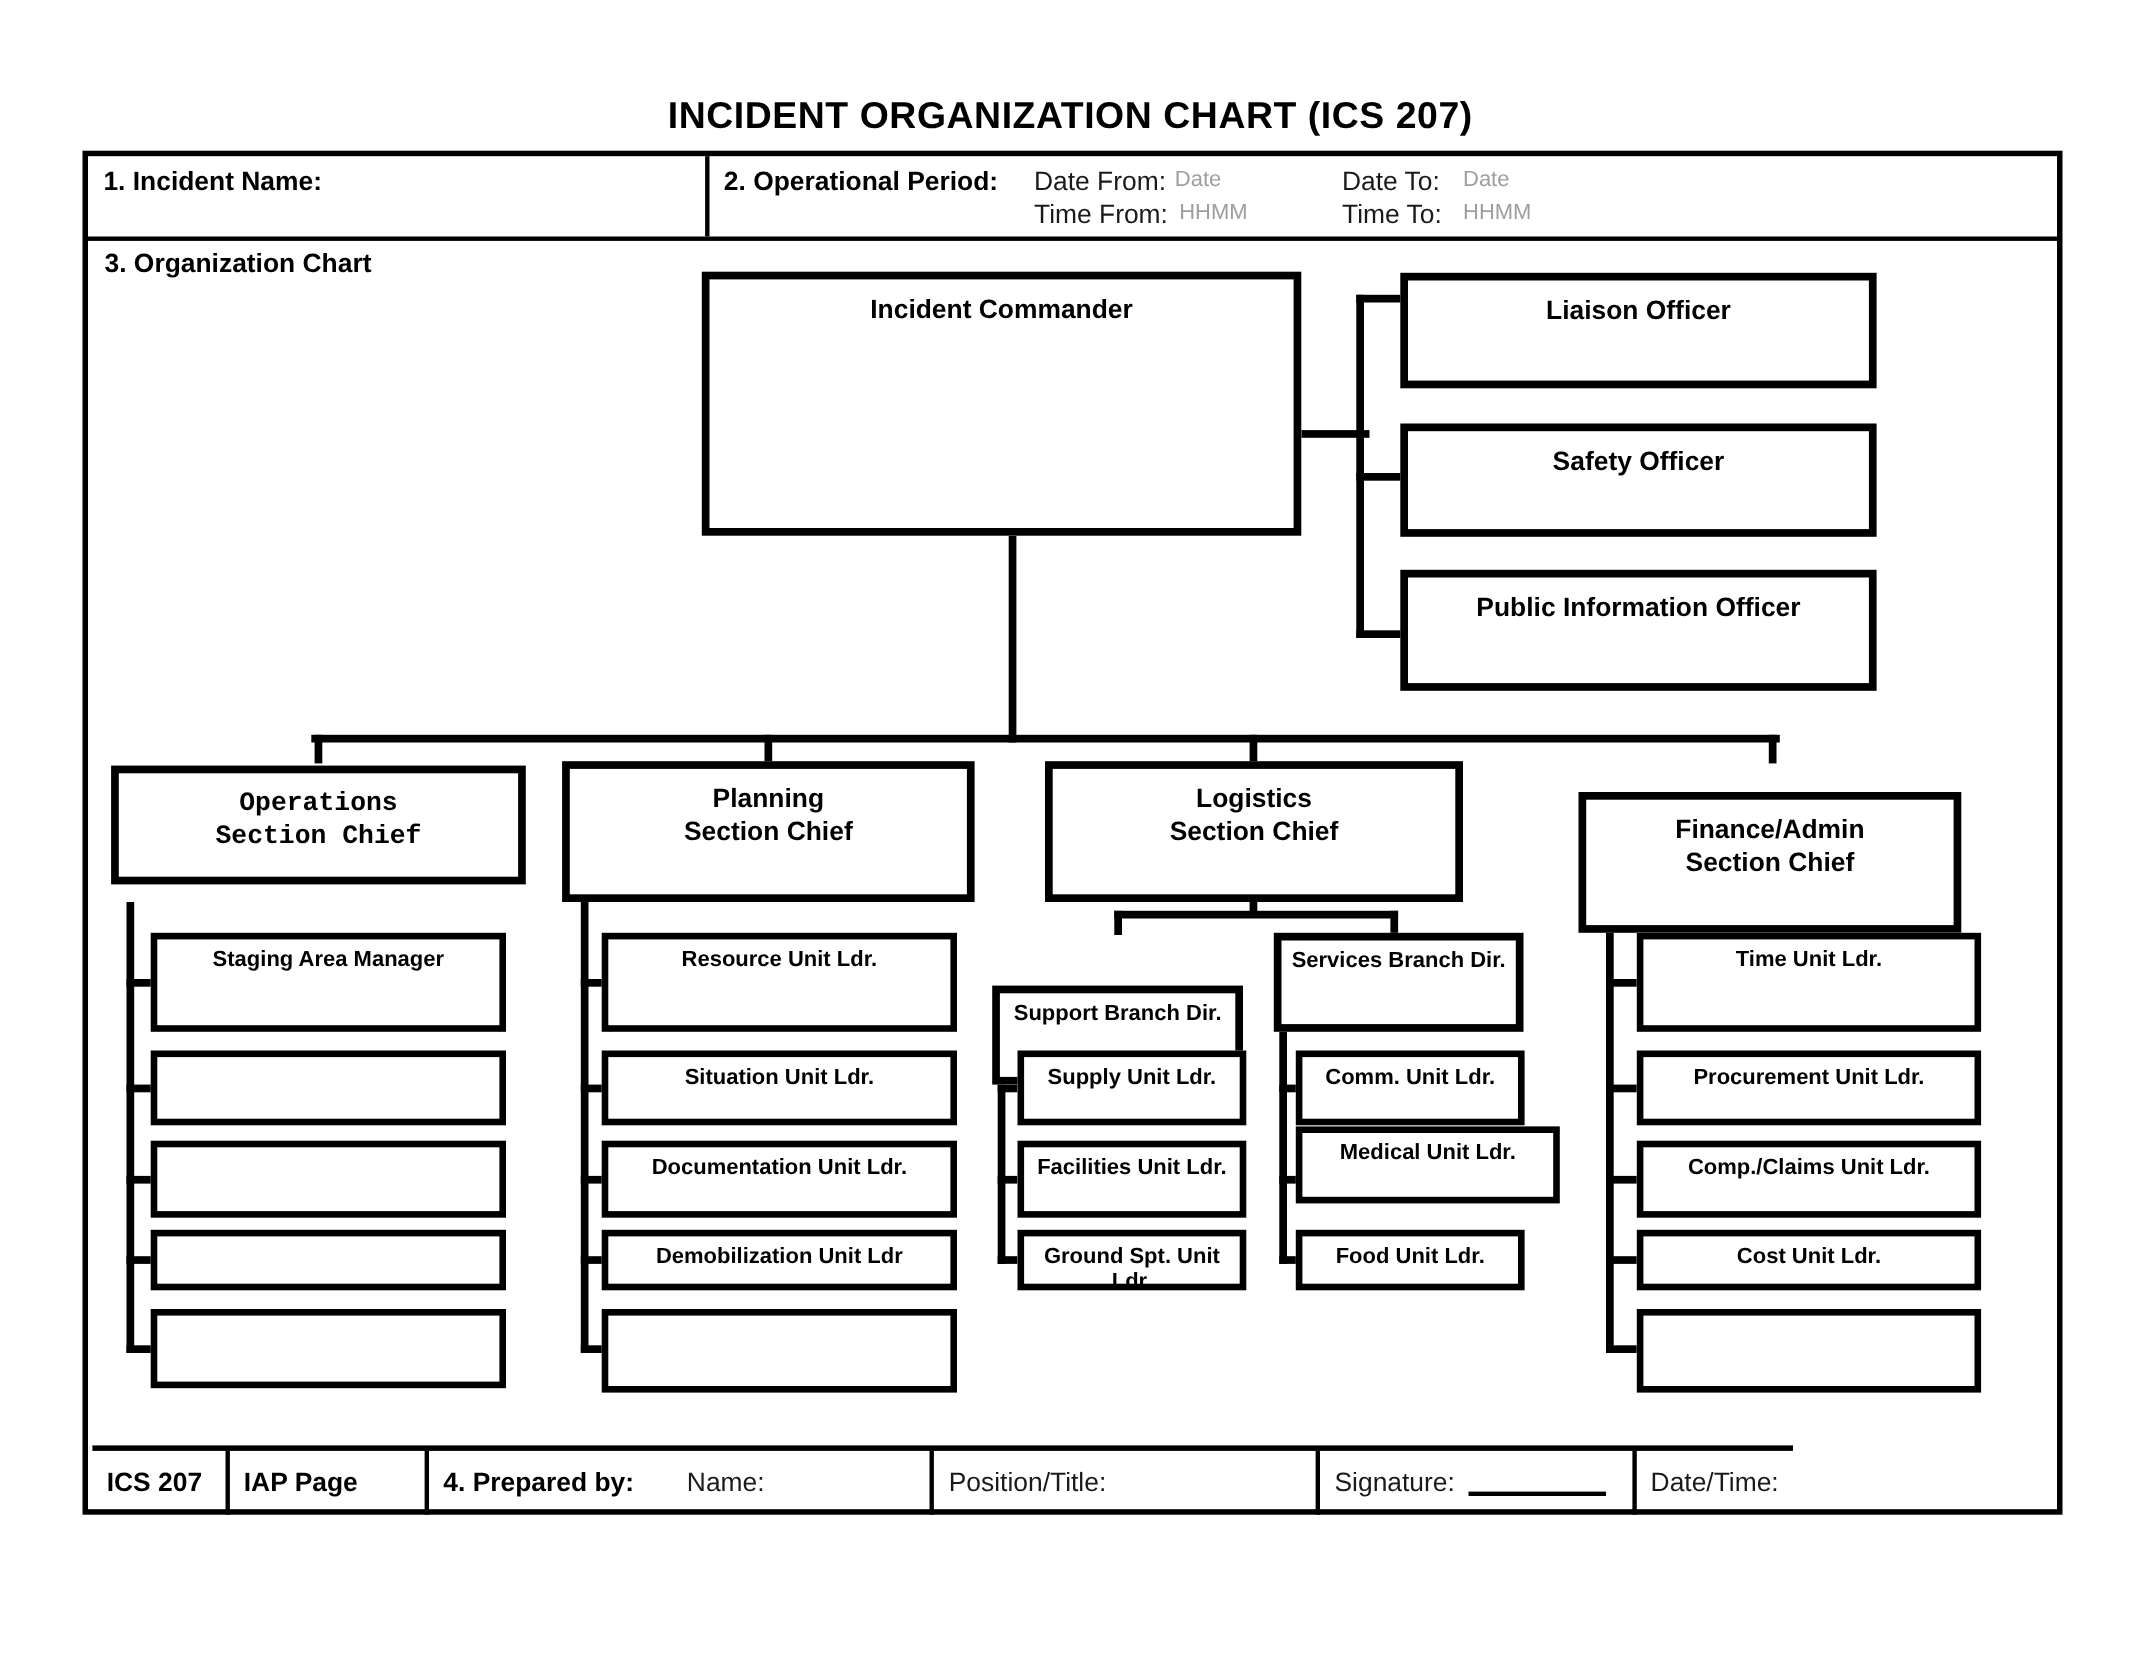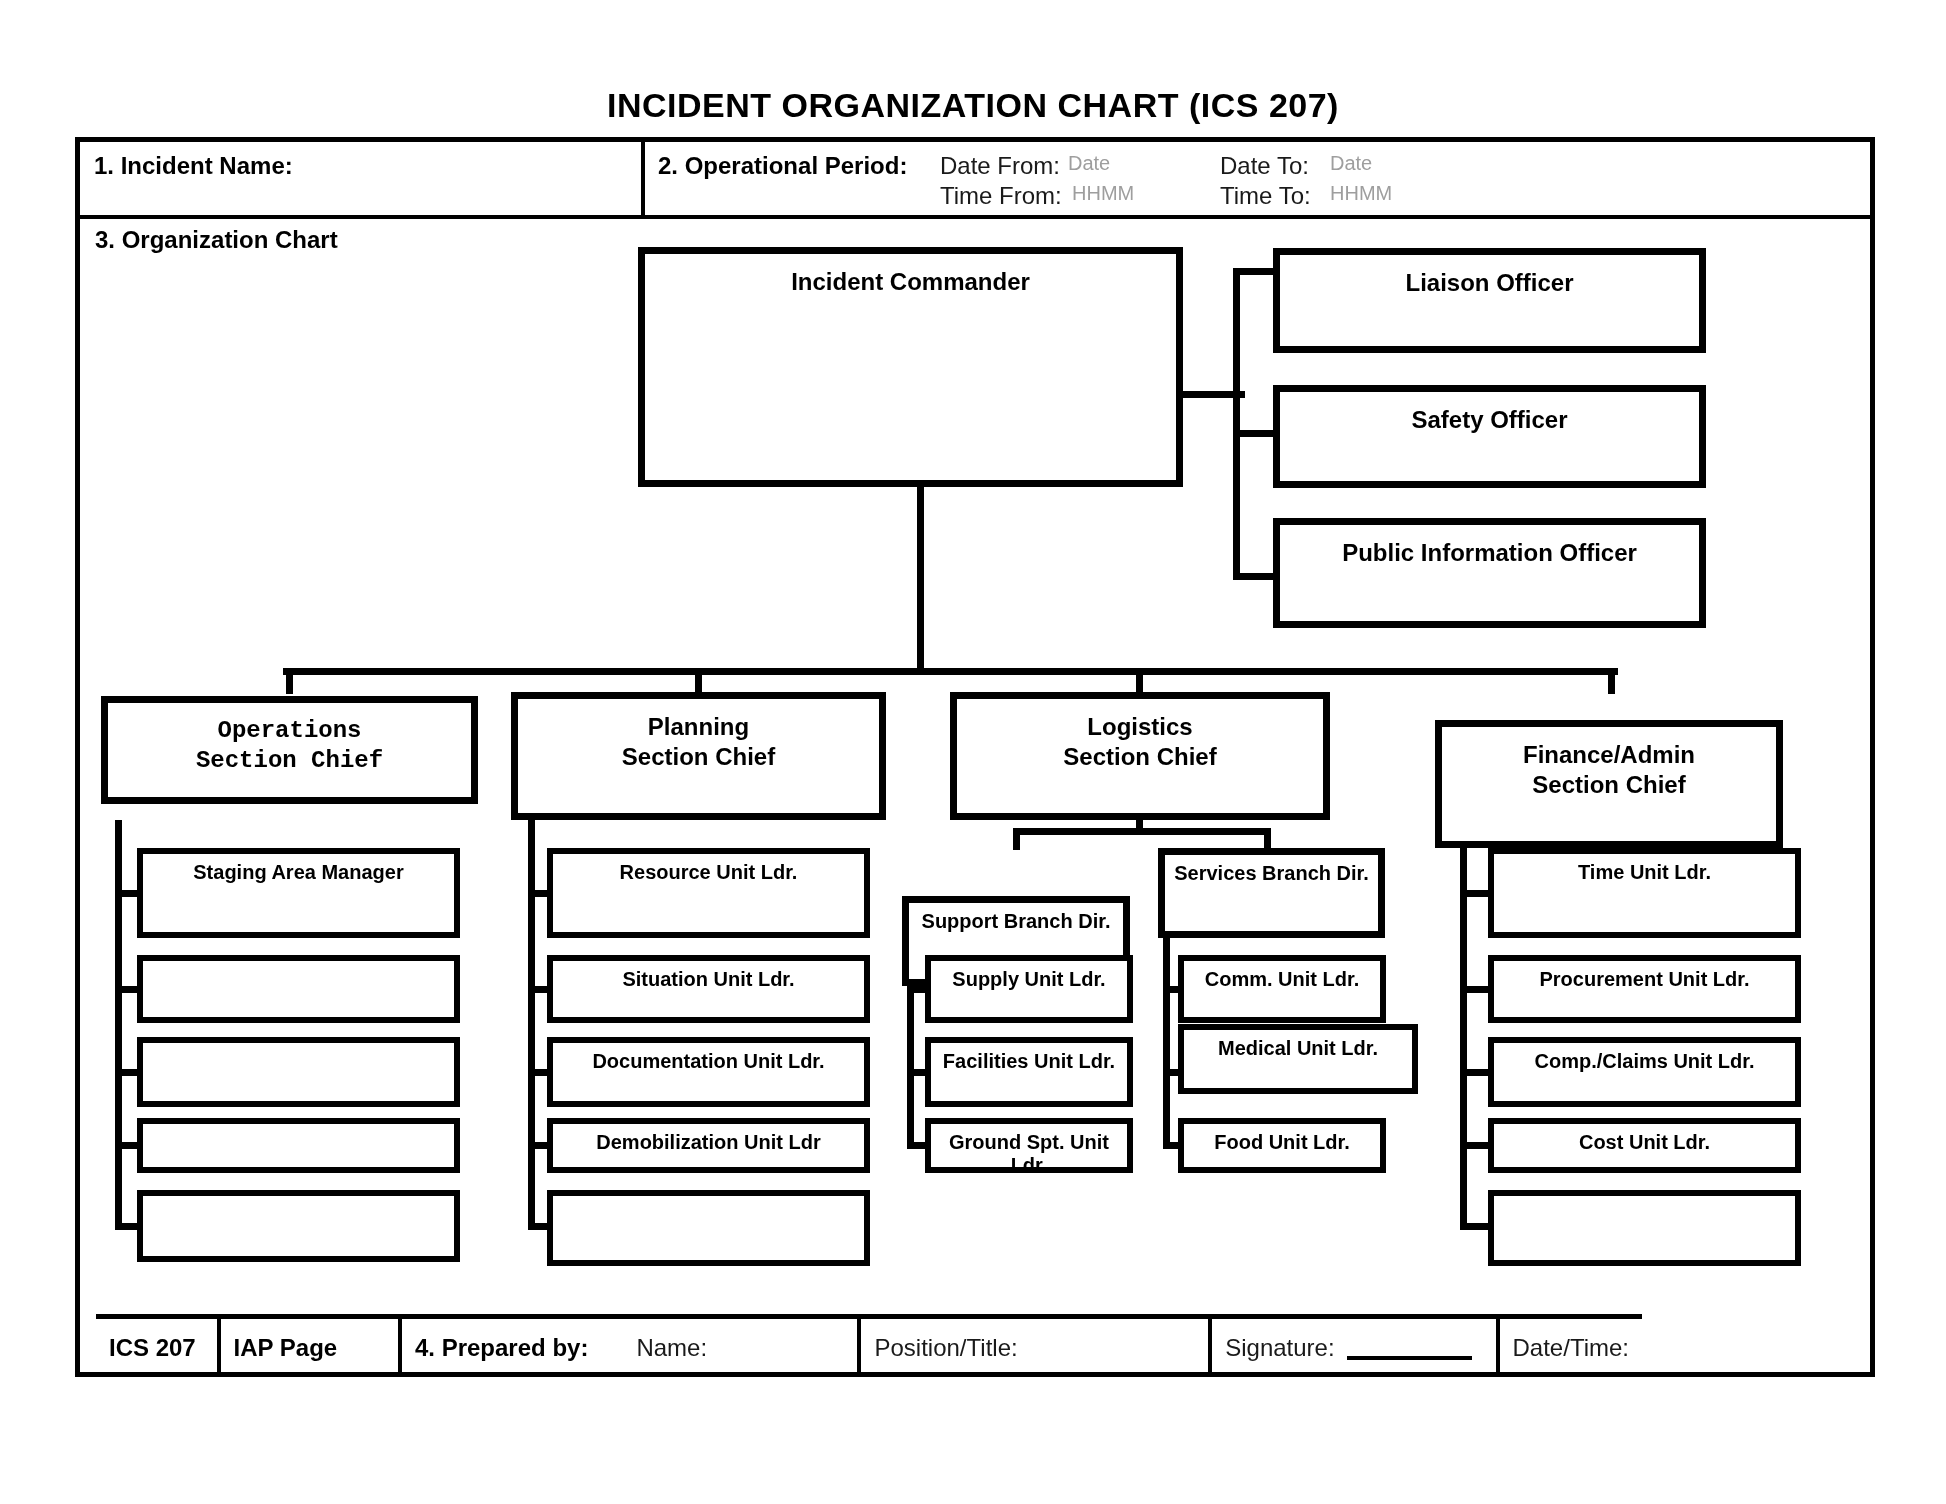--- a/index.html
+++ b/index.html
@@ -23,21 +23,21 @@
   .lbl-reg  { font-size:24px; color:#1a1a1a; }
   .lbl-ph   { font-size:20px; }
   .abs { position:absolute; white-space:nowrap; }
   
   .box { position:absolute; border:7px solid #000; box-sizing:border-box; background:#fff; }
   .box-sm { border-width:6px; }
   .box-label { font-weight:bold; text-align:center; padding-top:13px; font-size:24px; line-height:1.25; white-space:pre-line; }
   .box-label-sm { font-weight:bold; text-align:center; padding-top:7px; font-size:20px; }
   .line { position:absolute; background:#000; }
   
-  .ftr-row { position:absolute; left:16px; top:1172px; width:1546px; height:58px; border-top:5px solid #000; box-sizing:content-box; display:flex; }
+  .ftr-row { position:absolute; left:4px; top:1172px; width:1546px; height:58px; border-top:5px solid #000; box-sizing:content-box; display:flex; }
   .ftr-cell { height:100%; box-sizing:border-box; border-right:4px solid #000; display:flex; align-items:center; padding:0 13px; white-space:nowrap; }
   .ftr-cell:last-child { border-right:none; }
   .sig-line { display:inline-block; width:125px; height:20px; border-bottom:4px solid #000; margin-left:12px; }
 </style>
 </head>
 <body>
 
 <div class="canvas">
 
   <div class="page-title">INCIDENT ORGANIZATION CHART (ICS 207)</div>

